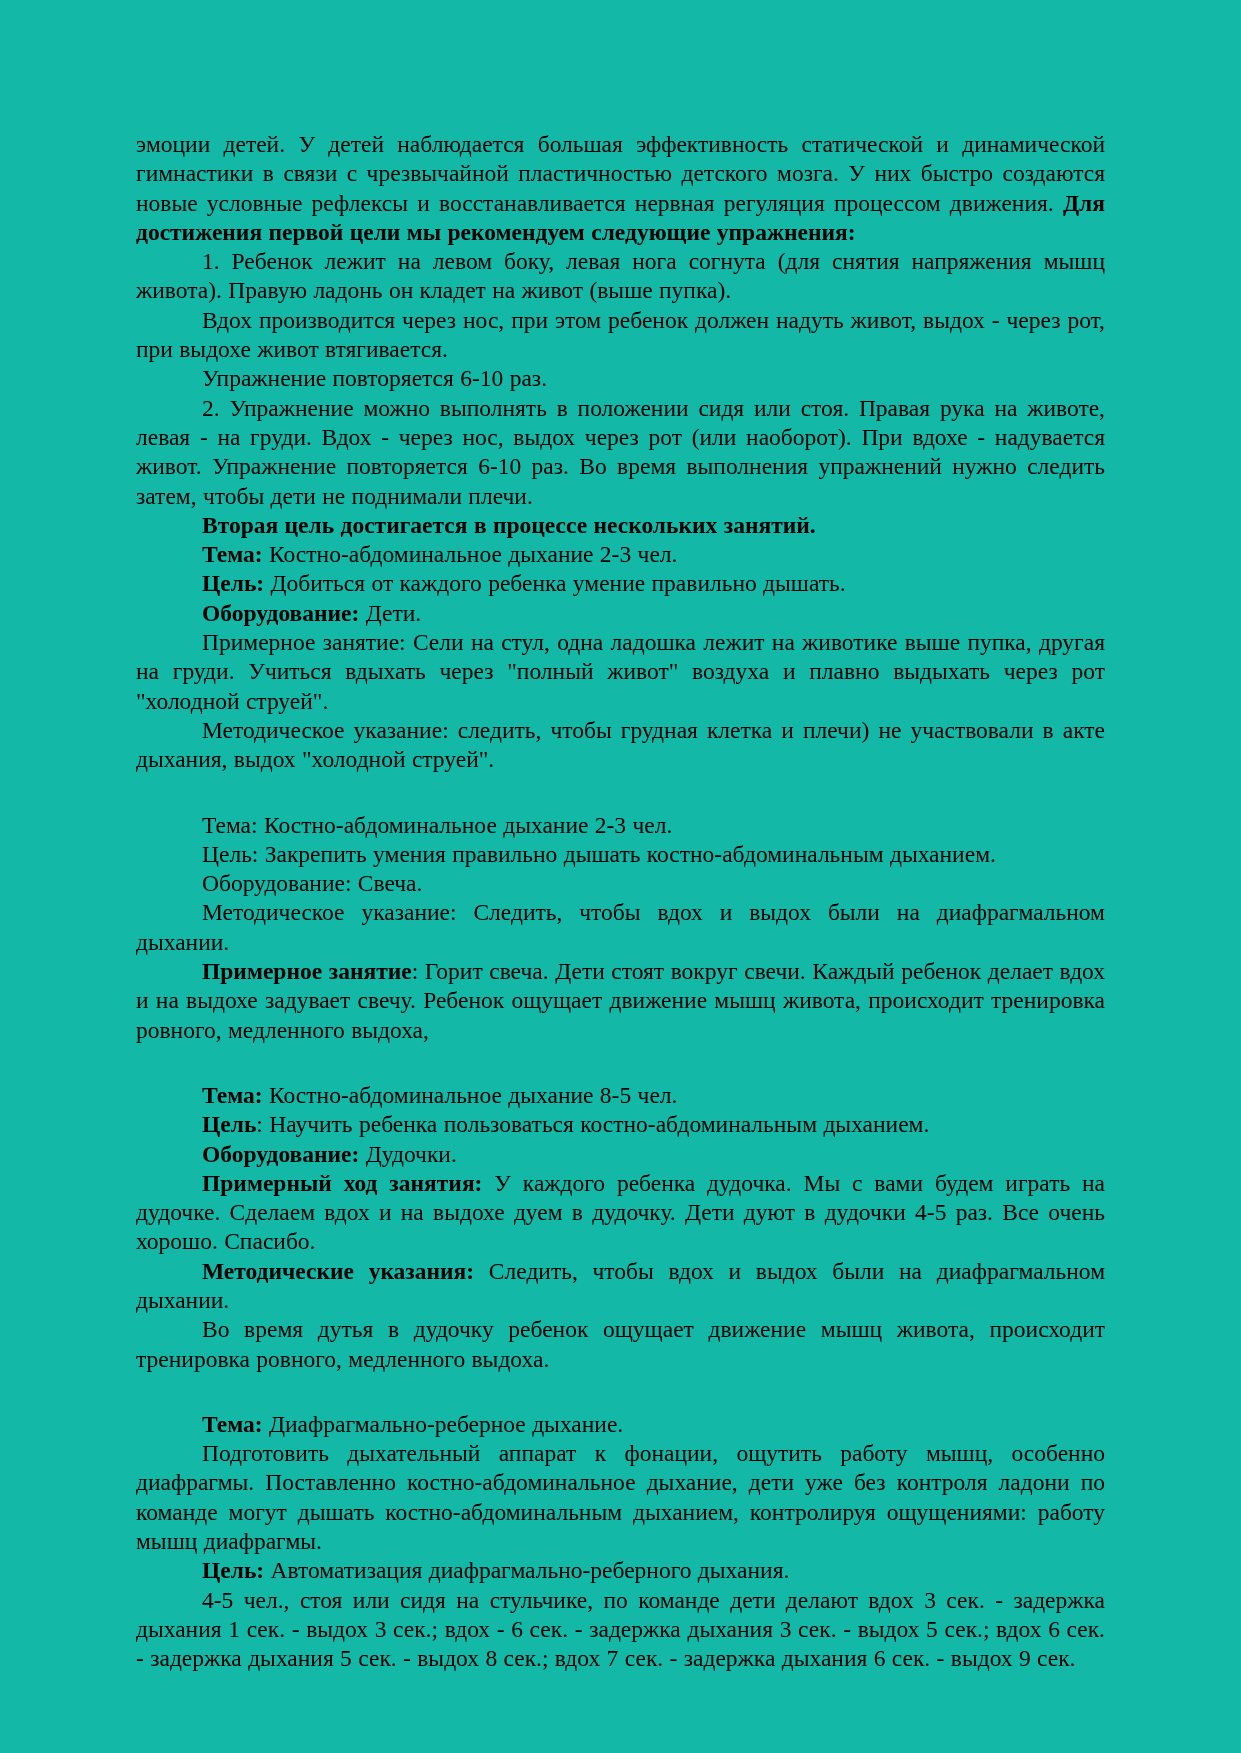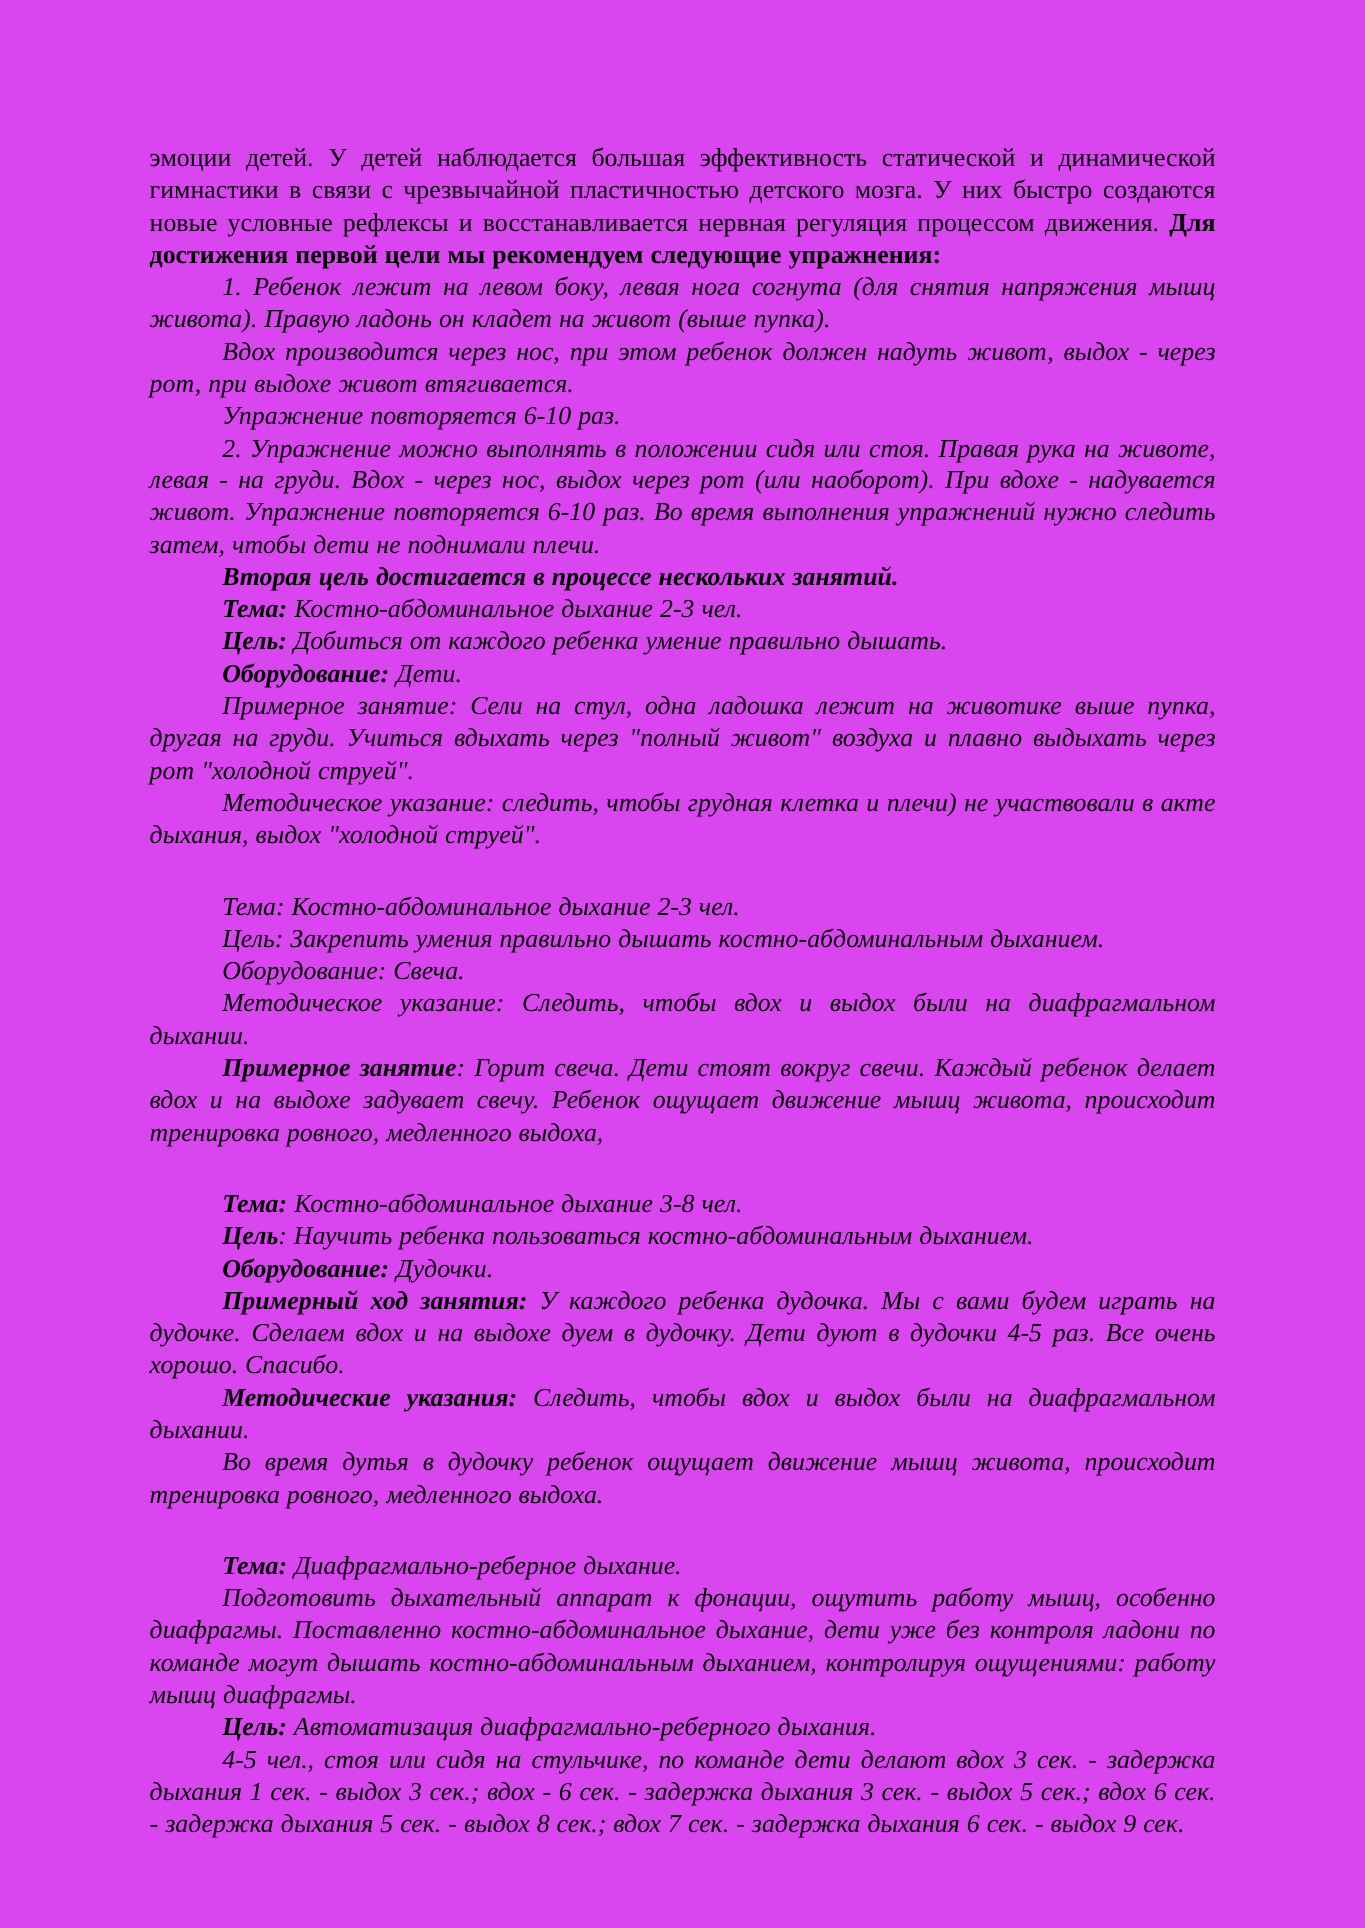--- a/index.html
+++ b/index.html
@@ -10,33 +10,32 @@
   body {
     width: 1241px;
     min-height: 1753px;
     font-family: "Liberation Serif", serif;
     color: #000000;
   }
   .page {
     box-sizing: border-box;
     width: 1241px;
     min-height: 1753px;
-    background: #d946ef;
+    background: #14b8a6;
     padding: 130px 136px 60px 136px;
   }
   .para {
     margin: 0;
     font-size: 23.5px;
     line-height: 29.3px;
     text-align: justify;
     word-spacing: 0.5px;
   }
   .para.indent {
     text-indent: 66px;
-    font-style: italic;
   }
   .para.space-before {
     margin-top: 36px;
   }
   .bold {
     font-weight: bold;
   }
 </style>
 </head>
 <body>
@@ -52,21 +51,21 @@
       <p class="para indent"><span class="bold">Тема:</span><span> Костно-абдоминальное дыхание 2-3 чел.</span></p>
       <p class="para indent"><span class="bold">Цель:</span><span> Добиться от каждого ребенка умение правильно дышать.</span></p>
       <p class="para indent"><span class="bold">Оборудование:</span><span> Дети.</span></p>
       <p class="para indent"><span>Примерное занятие: Сели на стул, одна ладошка лежит на животике выше пупка, другая на груди. Учиться вдыхать через "полный живот" воздуха и плавно выдыхать через рот "холодной струей".</span></p>
       <p class="para indent"><span>Методическое указание: следить, чтобы грудная клетка и плечи) не участвовали в акте дыхания, выдох "холодной струей".</span></p>
       <p class="para indent space-before"><span>Тема: Костно-абдоминальное дыхание 2-3 чел.</span></p>
       <p class="para indent"><span>Цель: Закрепить умения правильно дышать костно-абдоминальным дыханием.</span></p>
       <p class="para indent"><span>Оборудование: Свеча.</span></p>
       <p class="para indent"><span>Методическое указание: Следить, чтобы вдох и выдох были на диафрагмальном дыхании.</span></p>
       <p class="para indent"><span class="bold">Примерное занятие</span><span>: Горит свеча. Дети стоят вокруг свечи. Каждый ребенок делает вдох и на выдохе задувает свечу. Ребенок ощущает движение мышц живота, происходит тренировка ровного, медленного выдоха,</span></p>
-      <p class="para indent space-before"><span class="bold">Тема:</span><span> Костно-абдоминальное дыхание 3-8 чел.</span></p>
+      <p class="para indent space-before"><span class="bold">Тема:</span><span> Костно-абдоминальное дыхание 8-5 чел.</span></p>
       <p class="para indent"><span class="bold">Цель</span><span>: Научить ребенка пользоваться  костно-абдоминальным дыханием.</span></p>
       <p class="para indent"><span class="bold">Оборудование:</span><span> Дудочки.</span></p>
       <p class="para indent"><span class="bold">Примерный ход занятия:</span><span> У каждого ребенка дудочка. Мы с вами будем играть на дудочке. Сделаем вдох и на выдохе дуем в дудочку. Дети дуют в дудочки 4-5 раз. Все очень хорошо. Спасибо.</span></p>
       <p class="para indent"><span class="bold">Методические указания:</span><span> Следить, чтобы вдох и выдох были на диафрагмальном дыхании.</span></p>
       <p class="para indent"><span>Во время дутья в дудочку ребенок ощущает движение мышц живота, происходит тренировка ровного, медленного выдоха.</span></p>
       <p class="para indent space-before"><span class="bold">Тема:</span><span> Диафрагмально-реберное дыхание.</span></p>
       <p class="para indent"><span>Подготовить дыхательный аппарат к фонации, ощутить работу мышц, особенно диафрагмы. Поставленно костно-абдоминальное дыхание, дети уже без контроля ладони по команде могут дышать костно-абдоминальным дыханием, контролируя ощущениями: работу мышц диафрагмы.</span></p>
       <p class="para indent"><span class="bold">Цель:</span><span> Автоматизация диафрагмально-реберного дыхания.</span></p>
       <p class="para indent"><span>4-5 чел., стоя или сидя на стульчике, по команде дети делают вдох 3 сек. - задержка дыхания 1 сек. - выдох 3 сек.; вдох - 6 сек. - задержка дыхания 3 сек. - выдох 5 сек.; вдох 6 сек. - задержка дыхания 5 сек. - выдох 8 сек.; вдох 7 сек. - задержка дыхания 6 сек. - выдох 9 сек.</span></p>
     </div>

